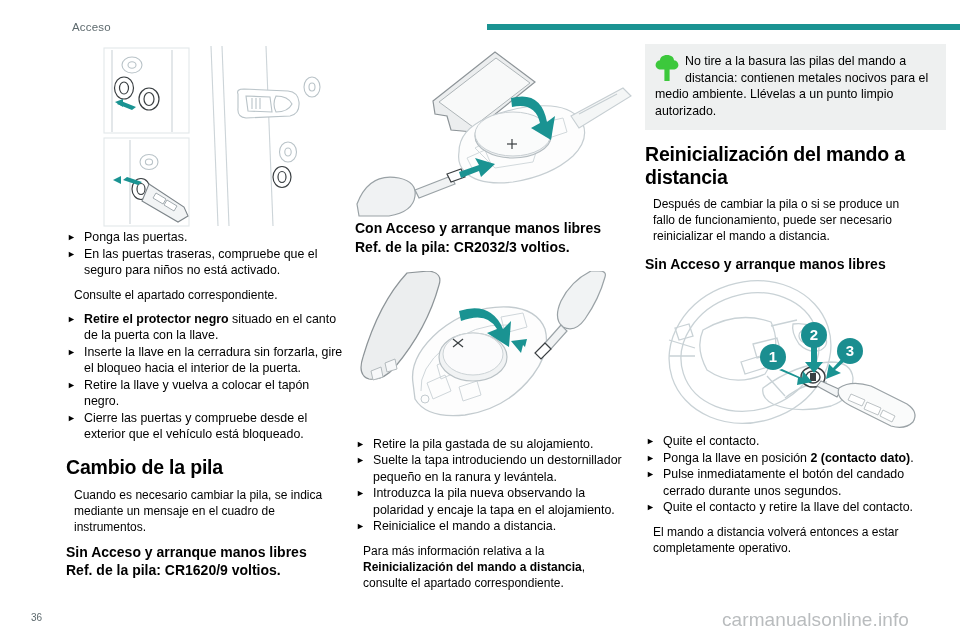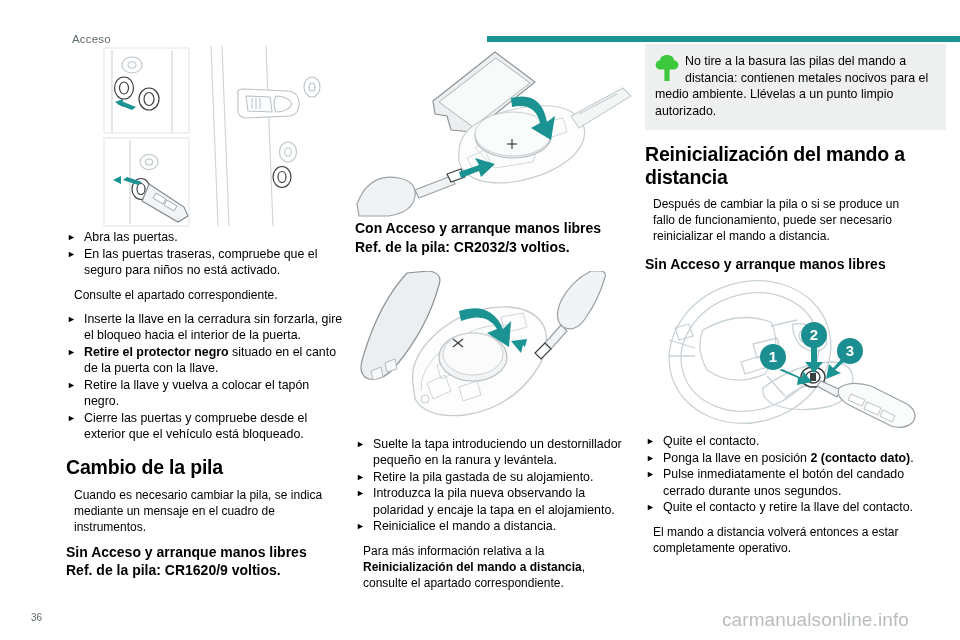--- a/index.html
+++ b/index.html
@@ -15,21 +15,20 @@
     color: #000000;
     overflow: hidden;
   }
 
   
   .page-header {
     position: absolute;
     top: 0; left: 0;
     width: 960px;
     height: 40px;
-    margin-top: 12px;
   }
   .chapter-title {
     position: absolute;
     left: 72px;
     top: 21px;
     font-size: 11.5px;
     color: #5e6a6e;
     letter-spacing: 0.2px;
     white-space: nowrap;
   }
@@ -208,29 +207,29 @@
         <ellipse cx="222" cy="108" rx="3.2" ry="4"></ellipse>
       </g>
       <g fill="#ffffff" stroke="#3a3f42" stroke-width="1.2">
         <ellipse cx="216" cy="133" rx="9" ry="10.5"></ellipse>
         <ellipse cx="216" cy="133" rx="4" ry="5.5"></ellipse>
       </g>
     </svg>
   </div>
 
   <div>
-    <p class="bullet"><span>Abra las puertas.</span></p>
+    <p class="bullet"><span>Ponga las puertas.</span></p>
     <p class="bullet"><span>En las puertas traseras, compruebe que el seguro para niños no está activado.</span></p>
   </div>
 
   <p class="body">Consulte el apartado correspondiente.</p>
 
   <div>
+    <p class="bullet"><b>Retire el protector negro</b><span> situado en el canto de la puerta con la llave.</span></p>
     <p class="bullet"><span>Inserte la llave en la cerradura sin forzarla, gire el bloqueo hacia el interior de la puerta.</span></p>
-    <p class="bullet"><b>Retire el protector negro</b><span> situado en el canto de la puerta con la llave.</span></p>
     <p class="bullet"><span>Retire la llave y vuelva a colocar el tapón negro.</span></p>
     <p class="bullet"><span>Cierre las puertas y compruebe desde el exterior que el vehículo está bloqueado.</span></p>
   </div>
 
   <h2 class="h2">Cambio de la pila</h2>
   <p class="body">Cuando es necesario cambiar la pila, se indica mediante un mensaje en el cuadro de instrumentos.</p>
   <p class="h3 tight">Sin Acceso y arranque manos libres</p>
   <p class="h3 tight">Ref. de la pila: CR1620/9 voltios.</p>
 </div>
 
@@ -329,22 +328,22 @@
       </g>
       <g fill="#ffffff" stroke="#3a3f42" stroke-width="1.2">
         <path d="M190,72 L180,82 L186,88 L196,78 Z"></path>
       </g>
 
       <path d="M178,84 L168,74 L166,82 L156,70 L172,68 L170,76 L180,86 Z" fill="#1a9392"></path>
     </svg>
   </div>
 
   <div>
+    <p class="bullet"><span>Retire la pila gastada de su alojamiento.</span></p>
     <p class="bullet"><span>Suelte la tapa introduciendo un destornillador pequeño en la ranura y levántela.</span></p>
-    <p class="bullet"><span>Retire la pila gastada de su alojamiento.</span></p>
     <p class="bullet"><span>Introduzca la pila nueva observando la polaridad y encaje la tapa en el alojamiento.</span></p>
     <p class="bullet"><span>Reinicialice el mando a distancia.</span></p>
   </div>
   <p class="body"><span>Para más información relativa a la </span><b>Reinicialización del mando a distancia</b><span>, consulte el apartado correspondiente.</span></p>
 </div>
 
 <div class="col col-right">
 
   <div class="notice">
     <svg class="tree" viewBox="0 0 24 28">

